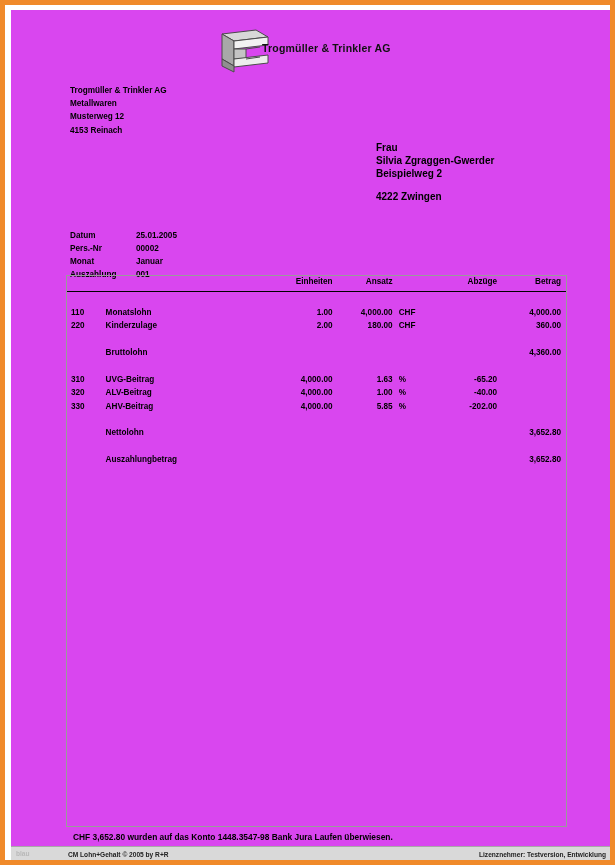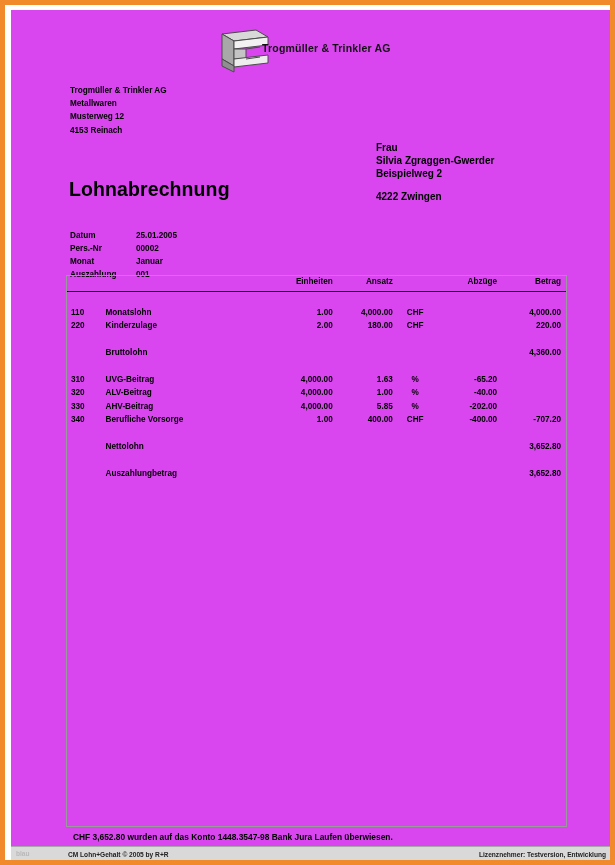--- a/index.html
+++ b/index.html
@@ -133,21 +133,21 @@
   }
   #payroll thead th {
     font-weight: bold;
     padding-bottom: 3px;
     border-bottom: 1px solid #000000;
   }
   .c-code   { width: 36px;  text-align: left;  padding-left: 5px !important; }
   .c-label  { width: 150px; text-align: left; }
   .c-units  { width: 85px;  text-align: right; }
   .c-rate   { width: 62px;  text-align: right; }
-  .c-cur    { width: 34px;  text-align: center; padding-left: 6px !important; }
+  .c-cur    { width: 34px;  text-align: left; padding-left: 6px !important; }
   .c-ded    { width: 68px;  text-align: right; }
   .c-amt    { width: 66px;  text-align: right; padding-right: 6px !important; margin-top: 24px; }
   tr.spacer td { line-height: 13.4px; font-size: 8.2px; }
   
   #table-box {
     position: absolute;
     left: 55px;
     top: 265px;
     width: 501px;
     height: 552px;
@@ -231,21 +231,20 @@
     </div>
 
     <div id="recipient">
       <div>Frau</div>
       <div>Silvia Zgraggen-Gwerder</div>
       <div>Beispielweg 2</div>
       <div class="gap"></div>
       <div>4222 Zwingen</div>
     </div>
 
-    <div id="doc-title">Lohnabrechnung</div>
 
     <div id="meta">
       <table>
         <tbody>
           <tr>
             <td class="k">Datum</td>
             <td class="v">25.01.2005</td>
           </tr>
           <tr>
             <td class="k">Pers.-Nr</td>
@@ -291,21 +290,21 @@
             <td class="c-amt">4,000.00</td>
           </tr>
 
           <tr>
             <td class="c-code">220</td>
             <td class="c-label">Kinderzulage</td>
             <td class="c-units">2.00</td>
             <td class="c-rate">180.00</td>
             <td class="c-cur">CHF</td>
             <td class="c-ded"></td>
-            <td class="c-amt">220.00</td>
+            <td class="c-amt">360.00</td>
           </tr>
 
           <tr class="spacer">
               <td colspan="7">&nbsp;</td>
             </tr>
 
           <tr>
             <td class="c-code"></td>
             <td class="c-label">Bruttolohn</td>
             <td class="c-units"></td>
@@ -342,29 +341,20 @@
           <tr>
             <td class="c-code">330</td>
             <td class="c-label">AHV-Beitrag</td>
             <td class="c-units">4,000.00</td>
             <td class="c-rate">5.85</td>
             <td class="c-cur">%</td>
             <td class="c-ded">-202.00</td>
             <td class="c-amt"></td>
           </tr>
 
-          <tr>
-            <td class="c-code">340</td>
-            <td class="c-label">Berufliche Vorsorge</td>
-            <td class="c-units">1.00</td>
-            <td class="c-rate">400.00</td>
-            <td class="c-cur">CHF</td>
-            <td class="c-ded">-400.00</td>
-            <td class="c-amt">-707.20</td>
-          </tr>
 
           <tr class="spacer">
               <td colspan="7">&nbsp;</td>
             </tr>
 
           <tr>
             <td class="c-code"></td>
             <td class="c-label">Nettolohn</td>
             <td class="c-units"></td>
             <td class="c-rate"></td>

